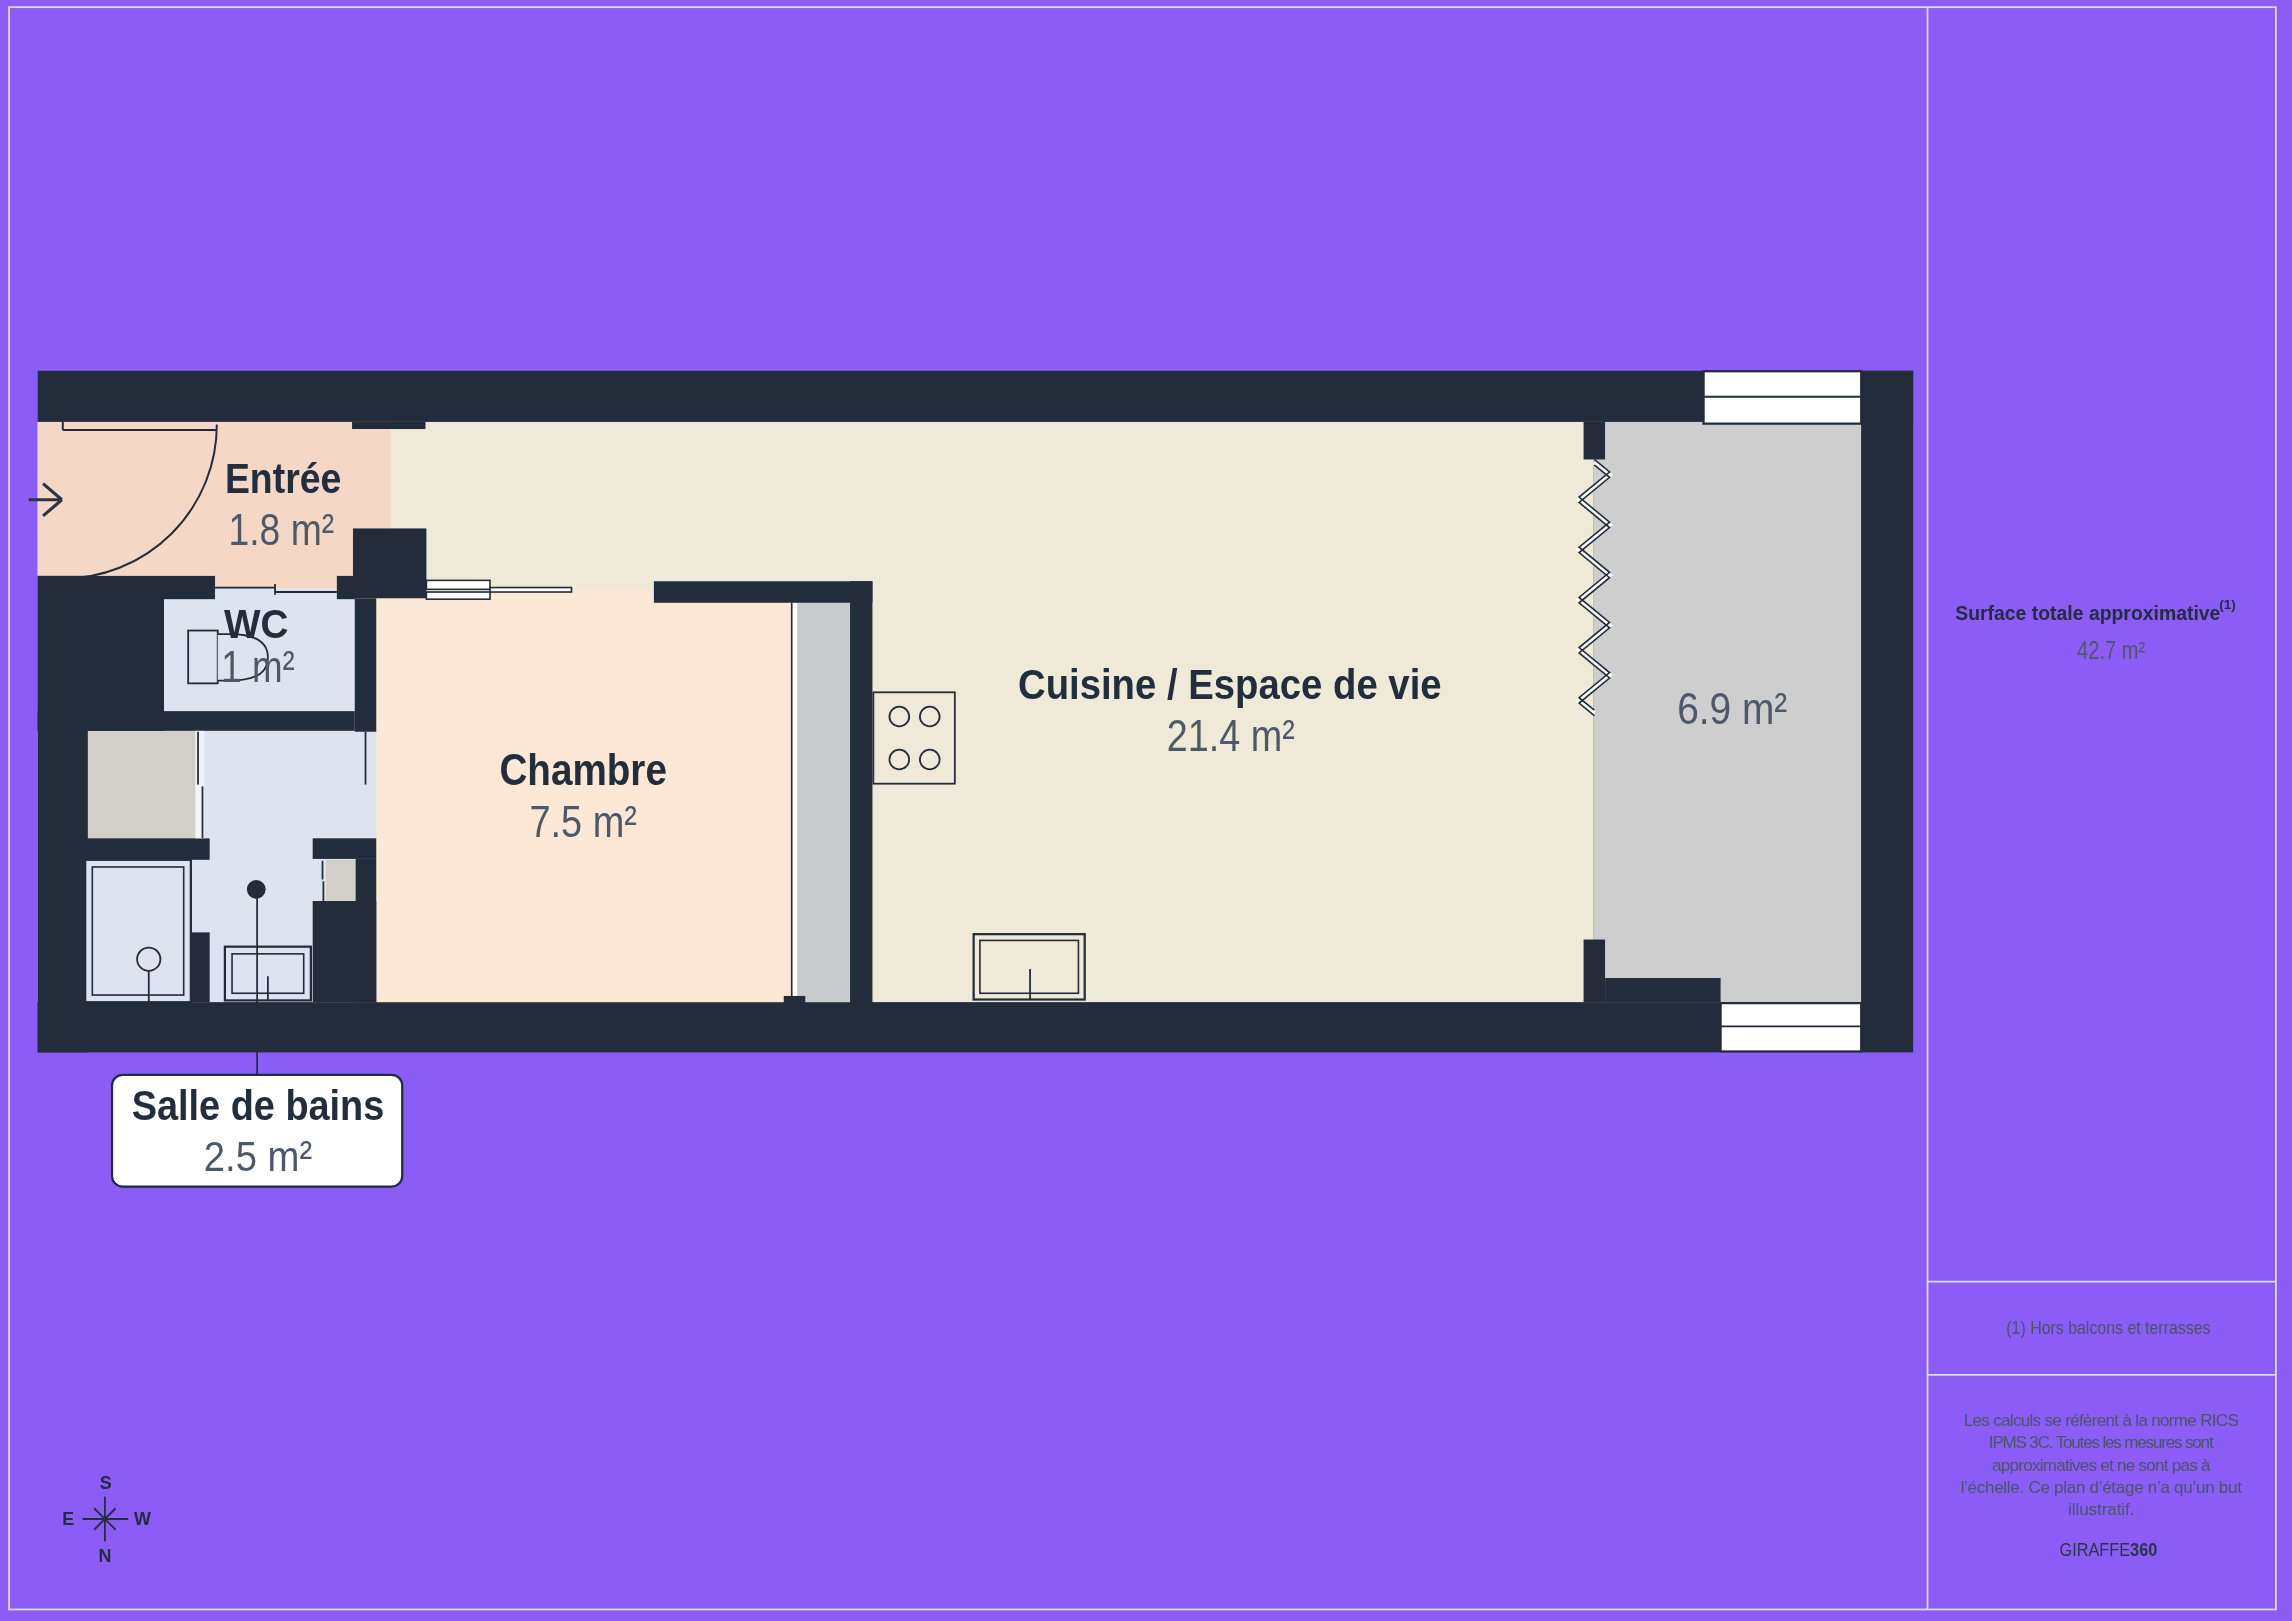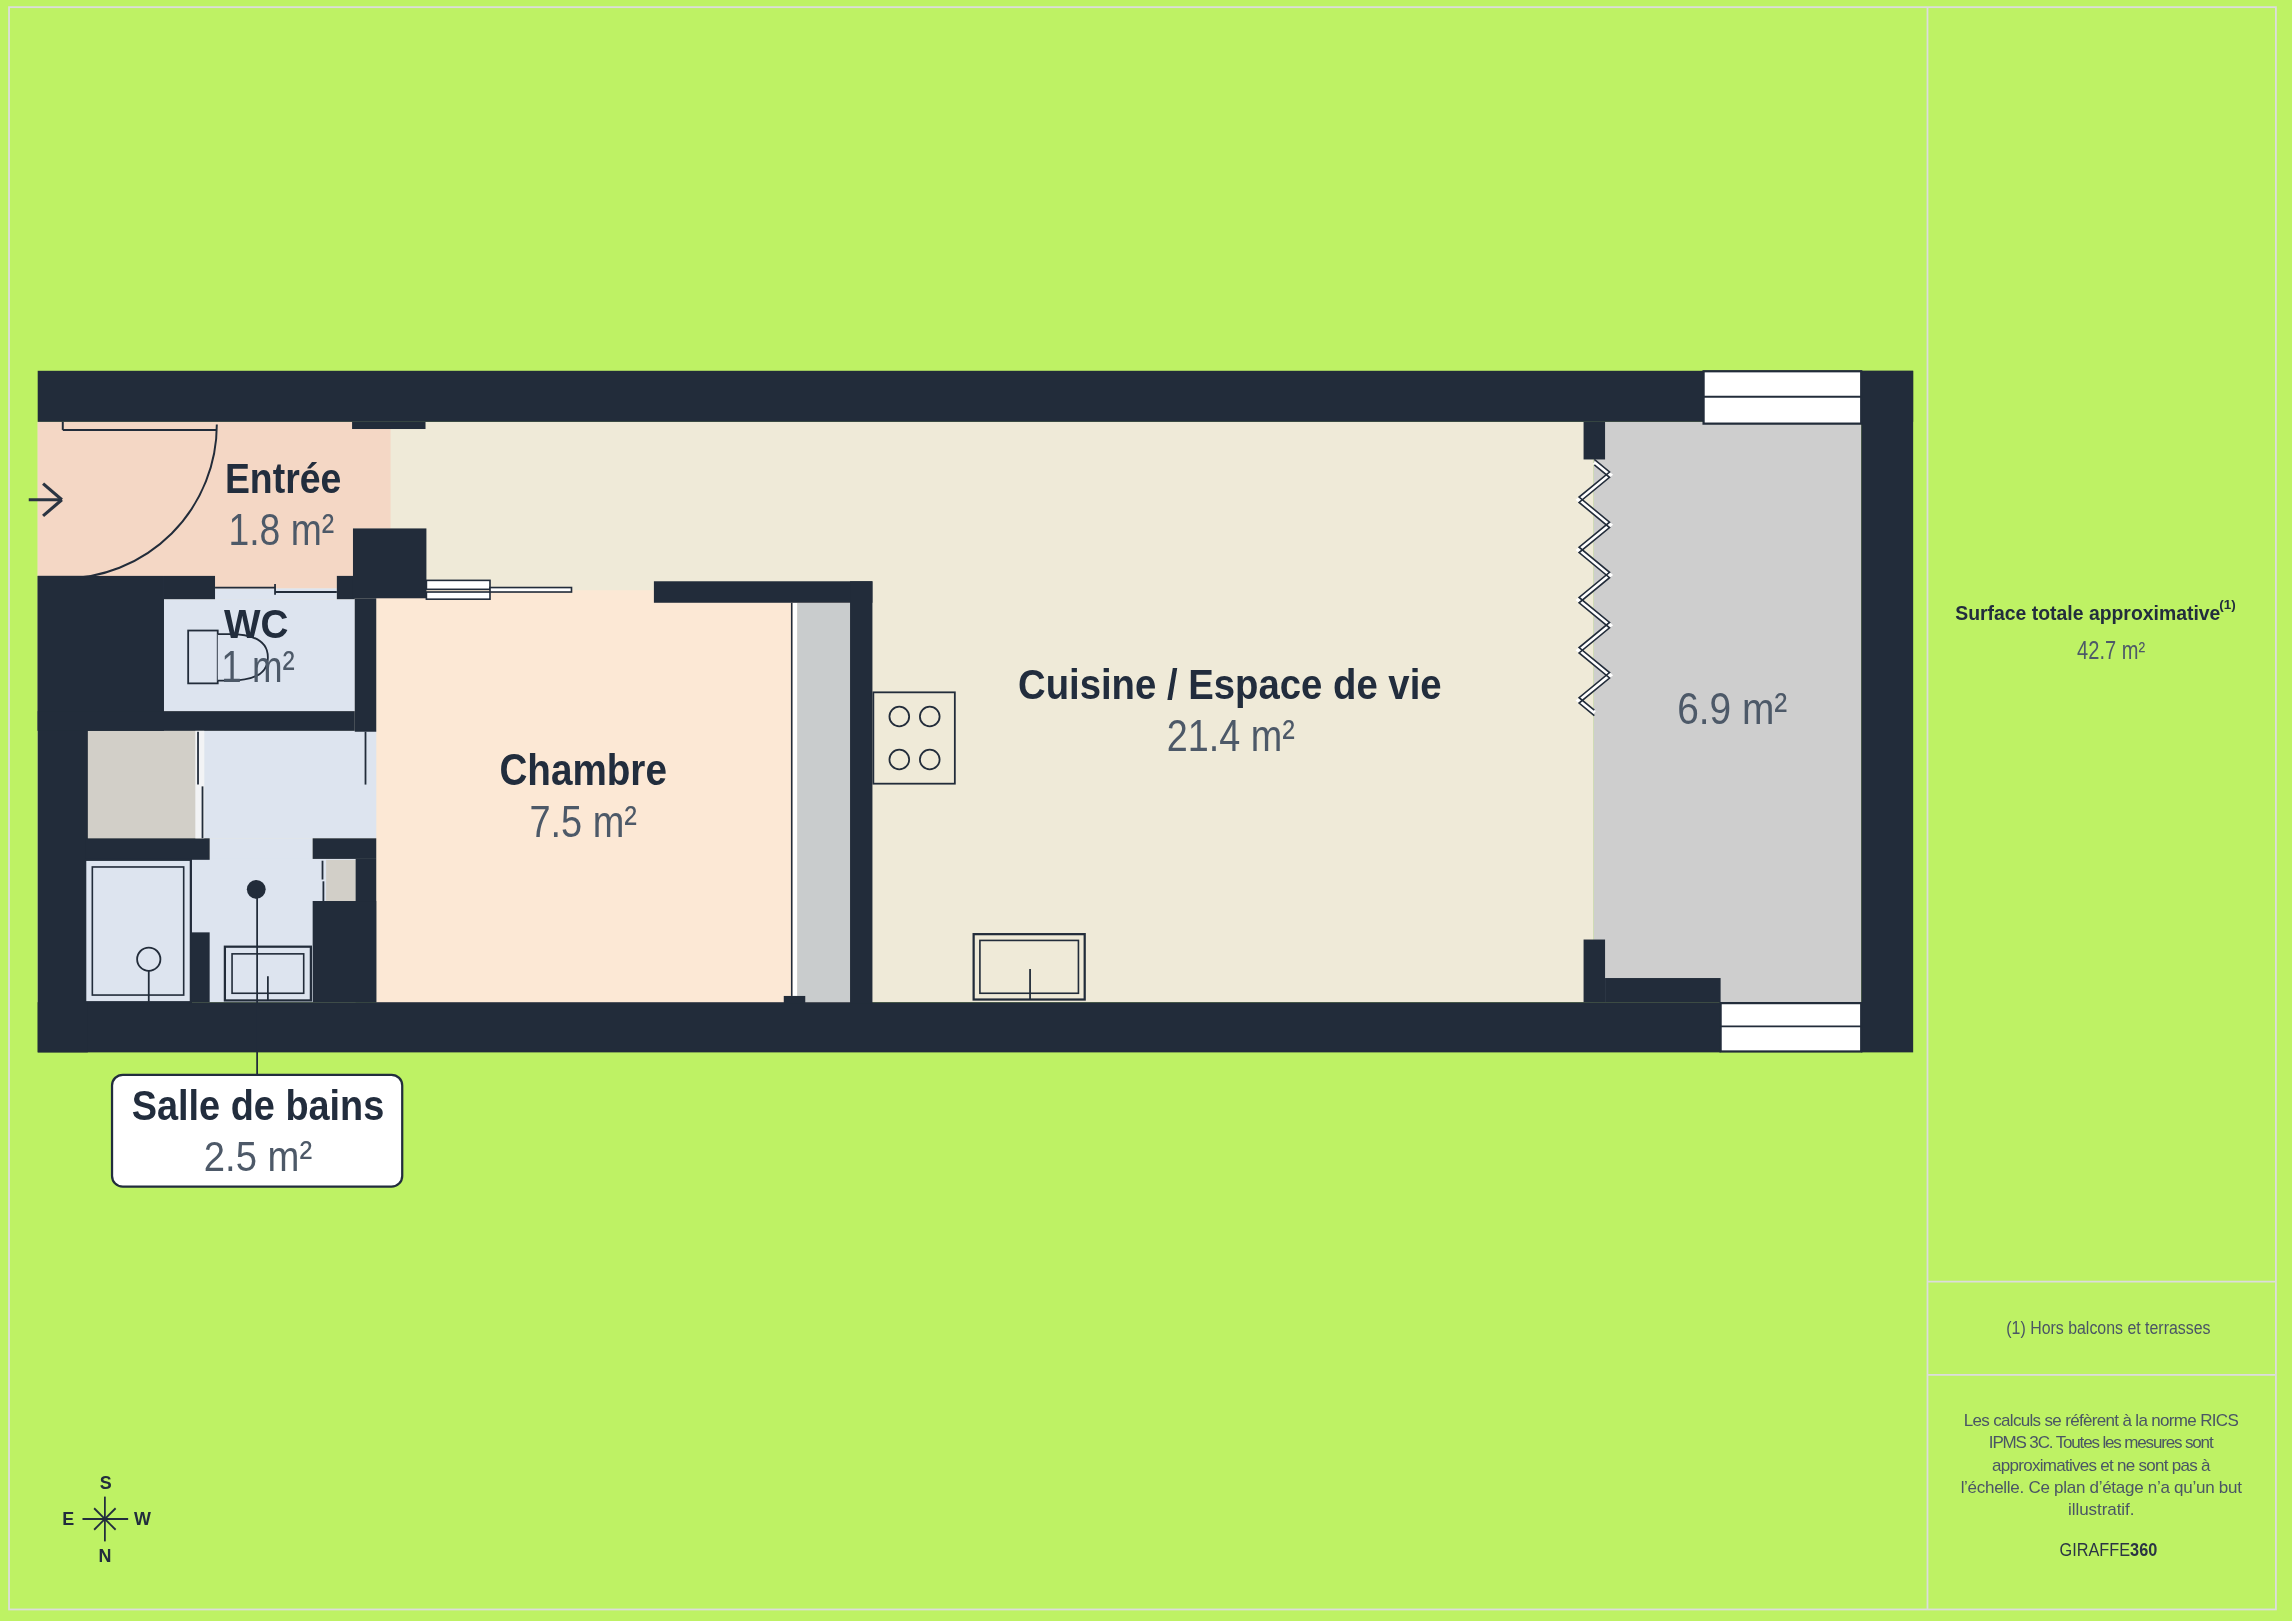--- a/index.html
+++ b/index.html
@@ -1,16 +1,16 @@
 <!DOCTYPE html>
 <html style="font-size:14.3px"><head>
 <meta charset="utf-8">
 <style>
   html,body{margin:0;padding:0;background:#ffffff;}
-  #page{position:relative;width:2293px;height:1622px;background:#bef264;overflow:hidden;
+  #page{position:relative;width:2293px;height:1622px;background:#8b5cf6;overflow:hidden;
         font-family:"Liberation Sans", sans-serif;text-align:right;}
   svg{position:absolute;left:0;top:0;}
   text{font-family:"Liberation Sans", sans-serif;}
 </style>
 </head>
 <body>
 <div id="page">
 <svg width="2293" height="1622" viewBox="0 0 2560 1811">
 
 <rect x="10" y="8" width="2531" height="1789" fill="none" stroke="#dcdcdc" stroke-width="2"></rect>

